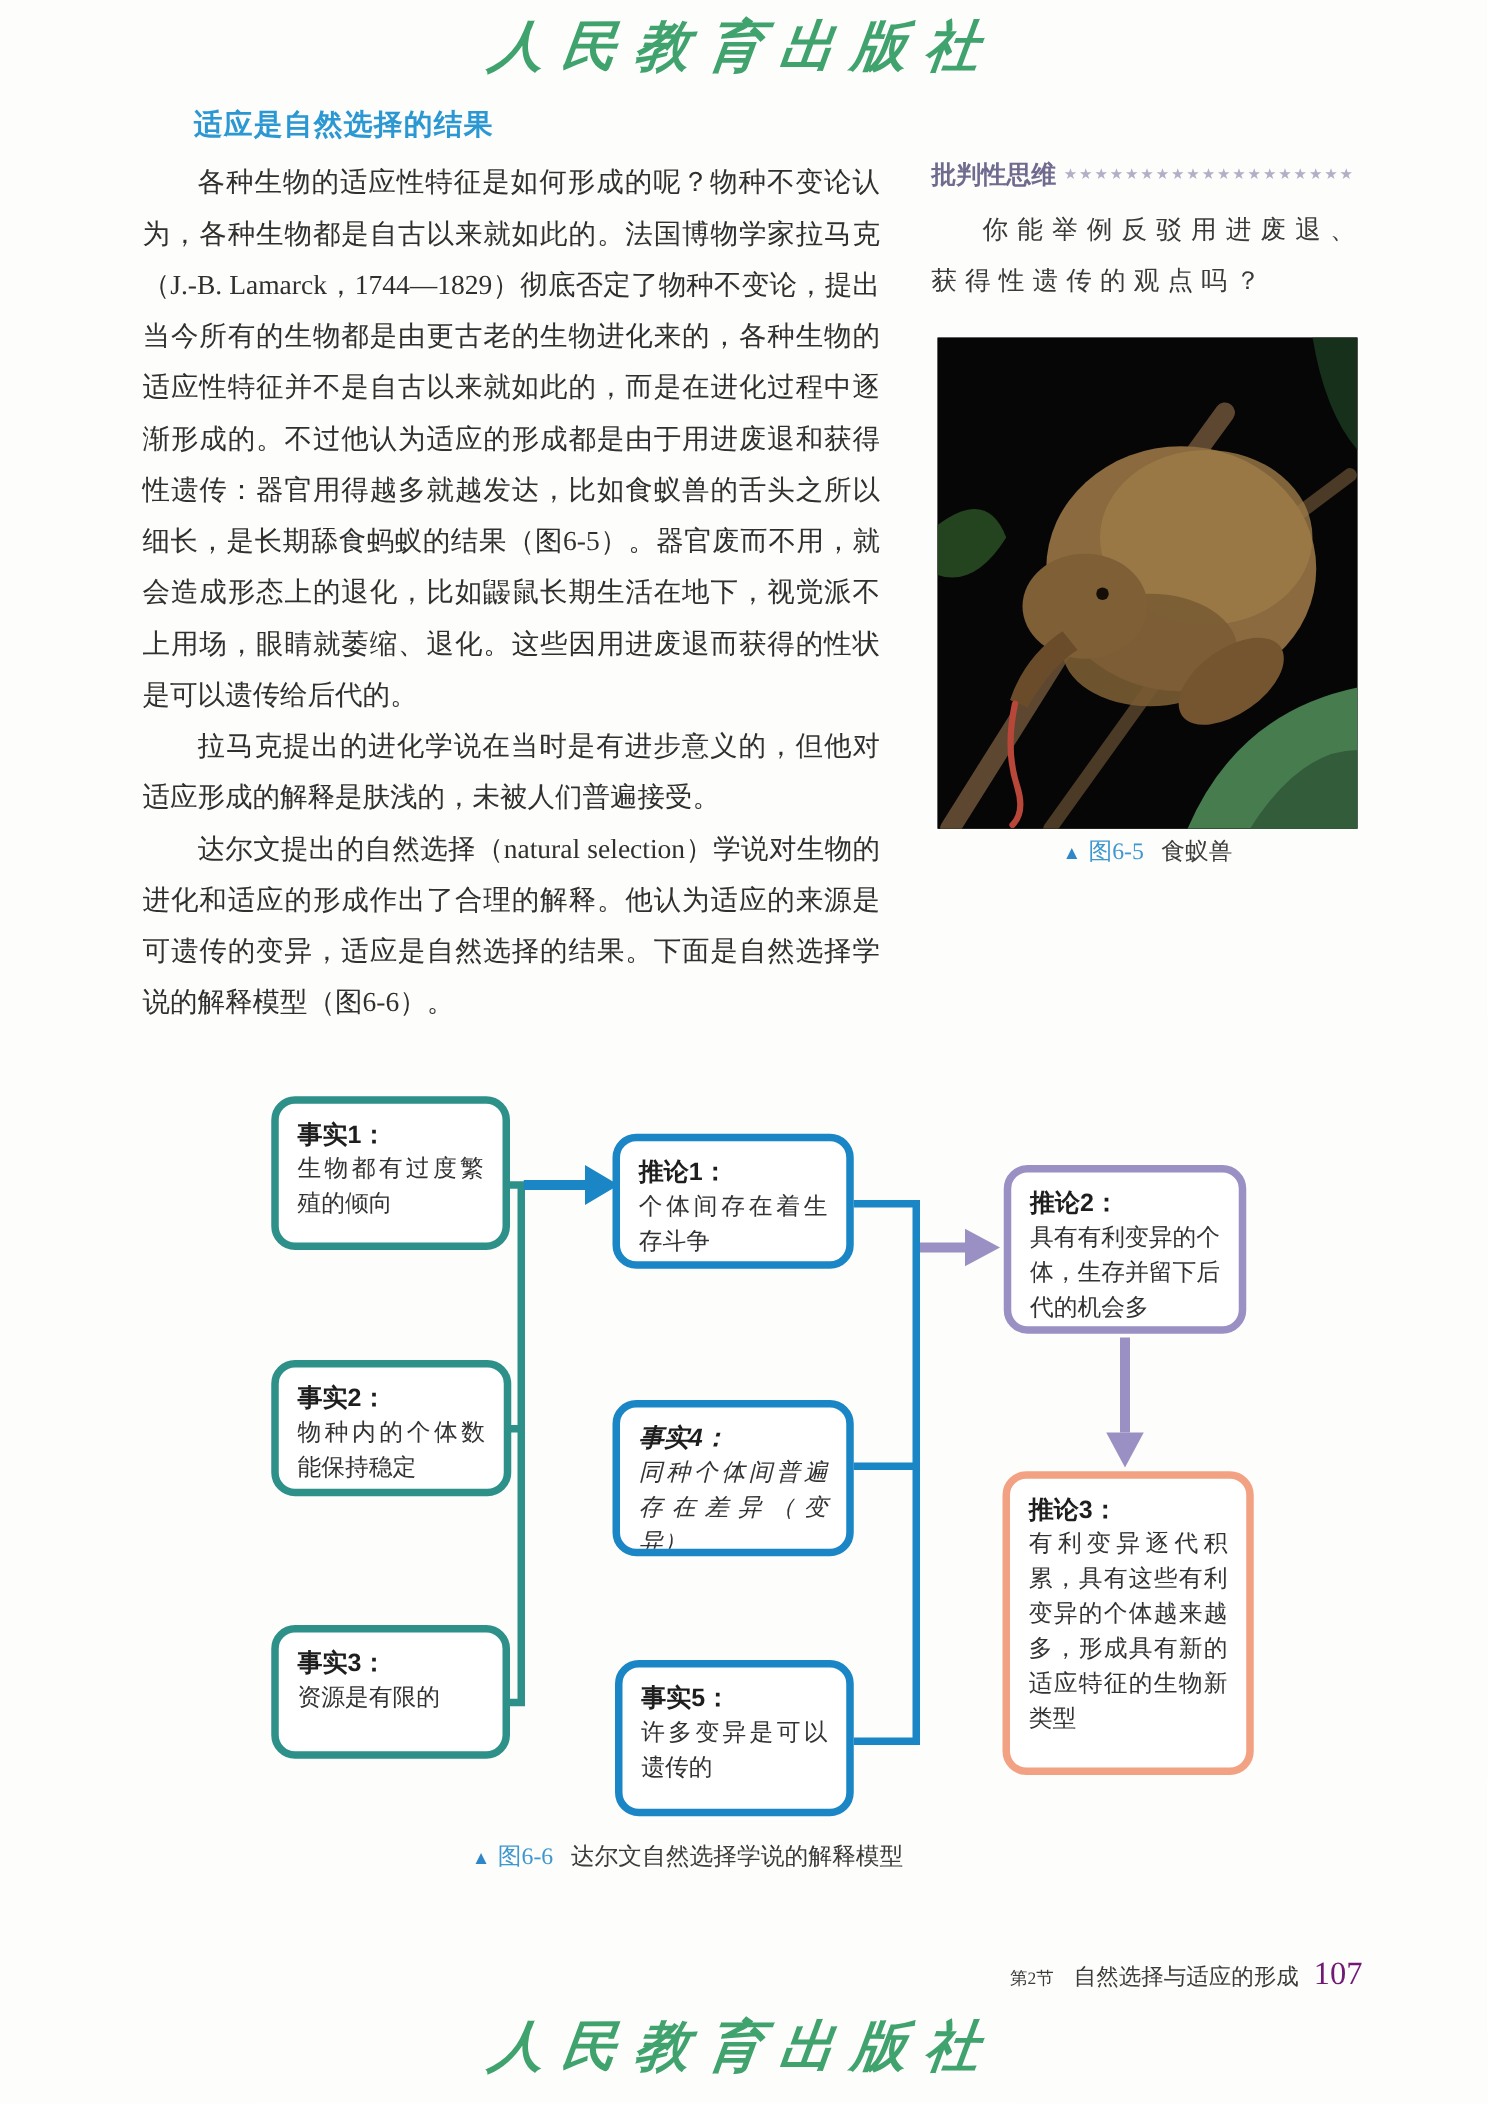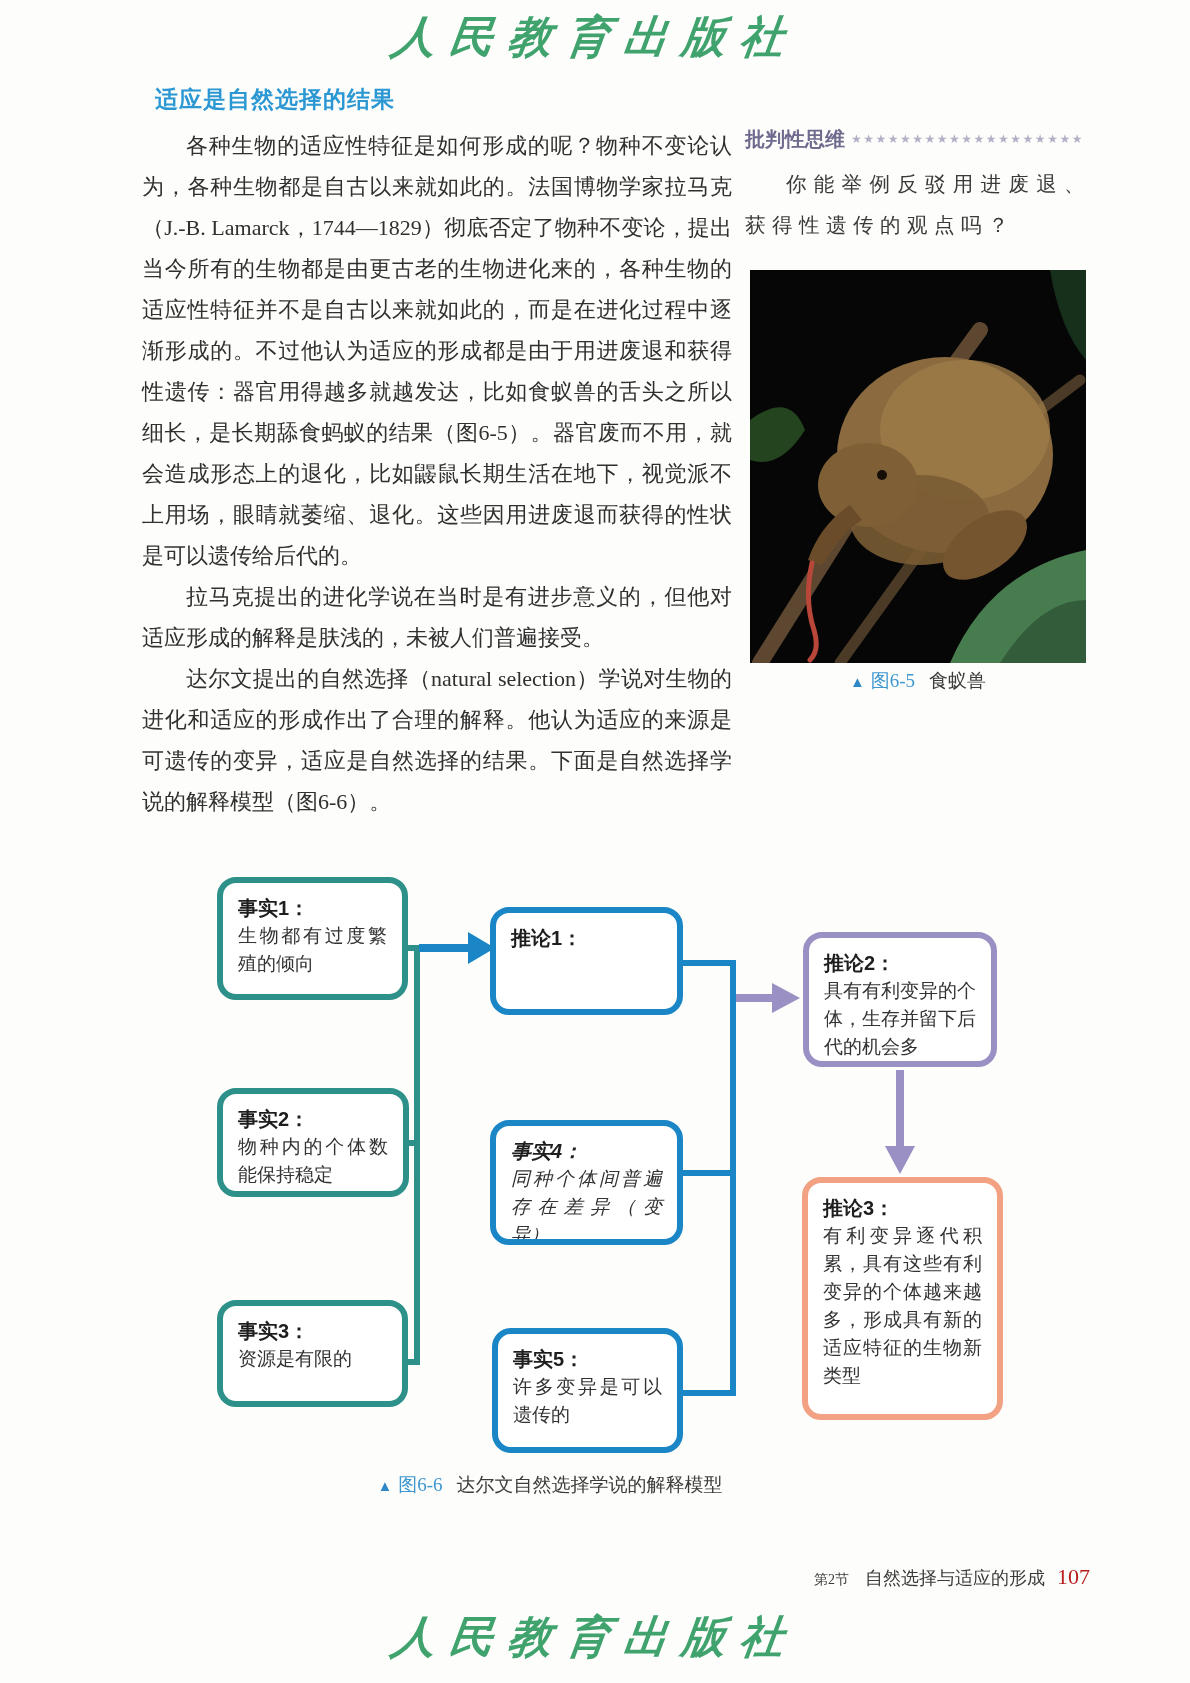--- a/index.html
+++ b/index.html
@@ -22,21 +22,21 @@
   .logo-bottom { top:1608px; }
 
   
   .heading {
     left:155px; top:84px;
     font-family:"Liberation Sans","DejaVu Sans",sans-serif;
     font-weight:bold; font-size:23px; color:#2b98d4; letter-spacing:1px;
   }
   .bodycol {
     left:114px; top:125px; width:590px;
-    font-size:22px; line-height:41px; text-align:justify; color:#303030;margin-left:28px;
+    font-size:22px; line-height:41px; text-align:justify; color:#303030;
   }
   .bodycol p { text-indent:2em; }
 
   
   .ct-row { left:745px; top:126px; width:348px; white-space:nowrap; }
   .ct-label {
     font-family:"Liberation Sans","DejaVu Sans",sans-serif;
     font-weight:bold; font-size:20px; color:#6e6b8e; vertical-align:middle;
   }
   .ct-stars {
@@ -73,21 +73,21 @@
   .blue   { border:6px solid #1a86c5; }
   .purple { border:6px solid #9b90c4; }
   .salmon { border:6px solid #f2a183; }
 
   .connectors { left:0; top:0; pointer-events:none; }
 
   
   .footer { left:500px; top:1564px; width:590px; text-align:right; color:#3b3b3b; }
   .footer .sec { font-size:14px; margin-right:16px; }
   .footer .sect-title { font-size:18px; margin-right:12px;margin-top:47px; }
-  .footer .pnum { font-size:22px; color:#b91c1c; }
+  .footer .pnum { font-size:26px; color:#701a75; }
 </style>
 </head>
 <body>
 
 <div class="page">
 
   <div class="abs logo logo-top">人民教育出版社</div>
 
   <div class="abs heading">适应是自然选择的结果</div>
 
@@ -147,20 +147,21 @@
   <div class="fbox teal" style="left:177px; top:1088px; width:192px; height:109px;">
     <div class="t">事实2：</div>
     <div class="b">物种内的个体数能保持稳定</div>
   </div>
   <div class="fbox teal" style="left:177px; top:1300px; width:191px; height:107px;">
     <div class="t">事实3：</div>
     <div class="b">资源是有限的</div>
   </div>
   <div class="fbox blue" style="left:490px; top:907px; width:193px; height:108px;">
     <div class="t">推论1：</div>
+    <div class="b">个体间存在着生存斗争</div>
   </div>
   <div class="fbox blue" style="left:490px; top:1120px; width:193px; height:125px;font-style:italic;">
     <div class="t">事实4：</div>
     <div class="b">同种个体间普遍存在差异（变异）</div>
   </div>
   <div class="fbox blue" style="left:492px; top:1328px; width:191px; height:125px;">
     <div class="t">事实5：</div>
     <div class="b">许多变异是可以遗传的</div>
   </div>
   <div class="fbox purple" style="left:803px; top:932px; width:194px; height:135px;">

